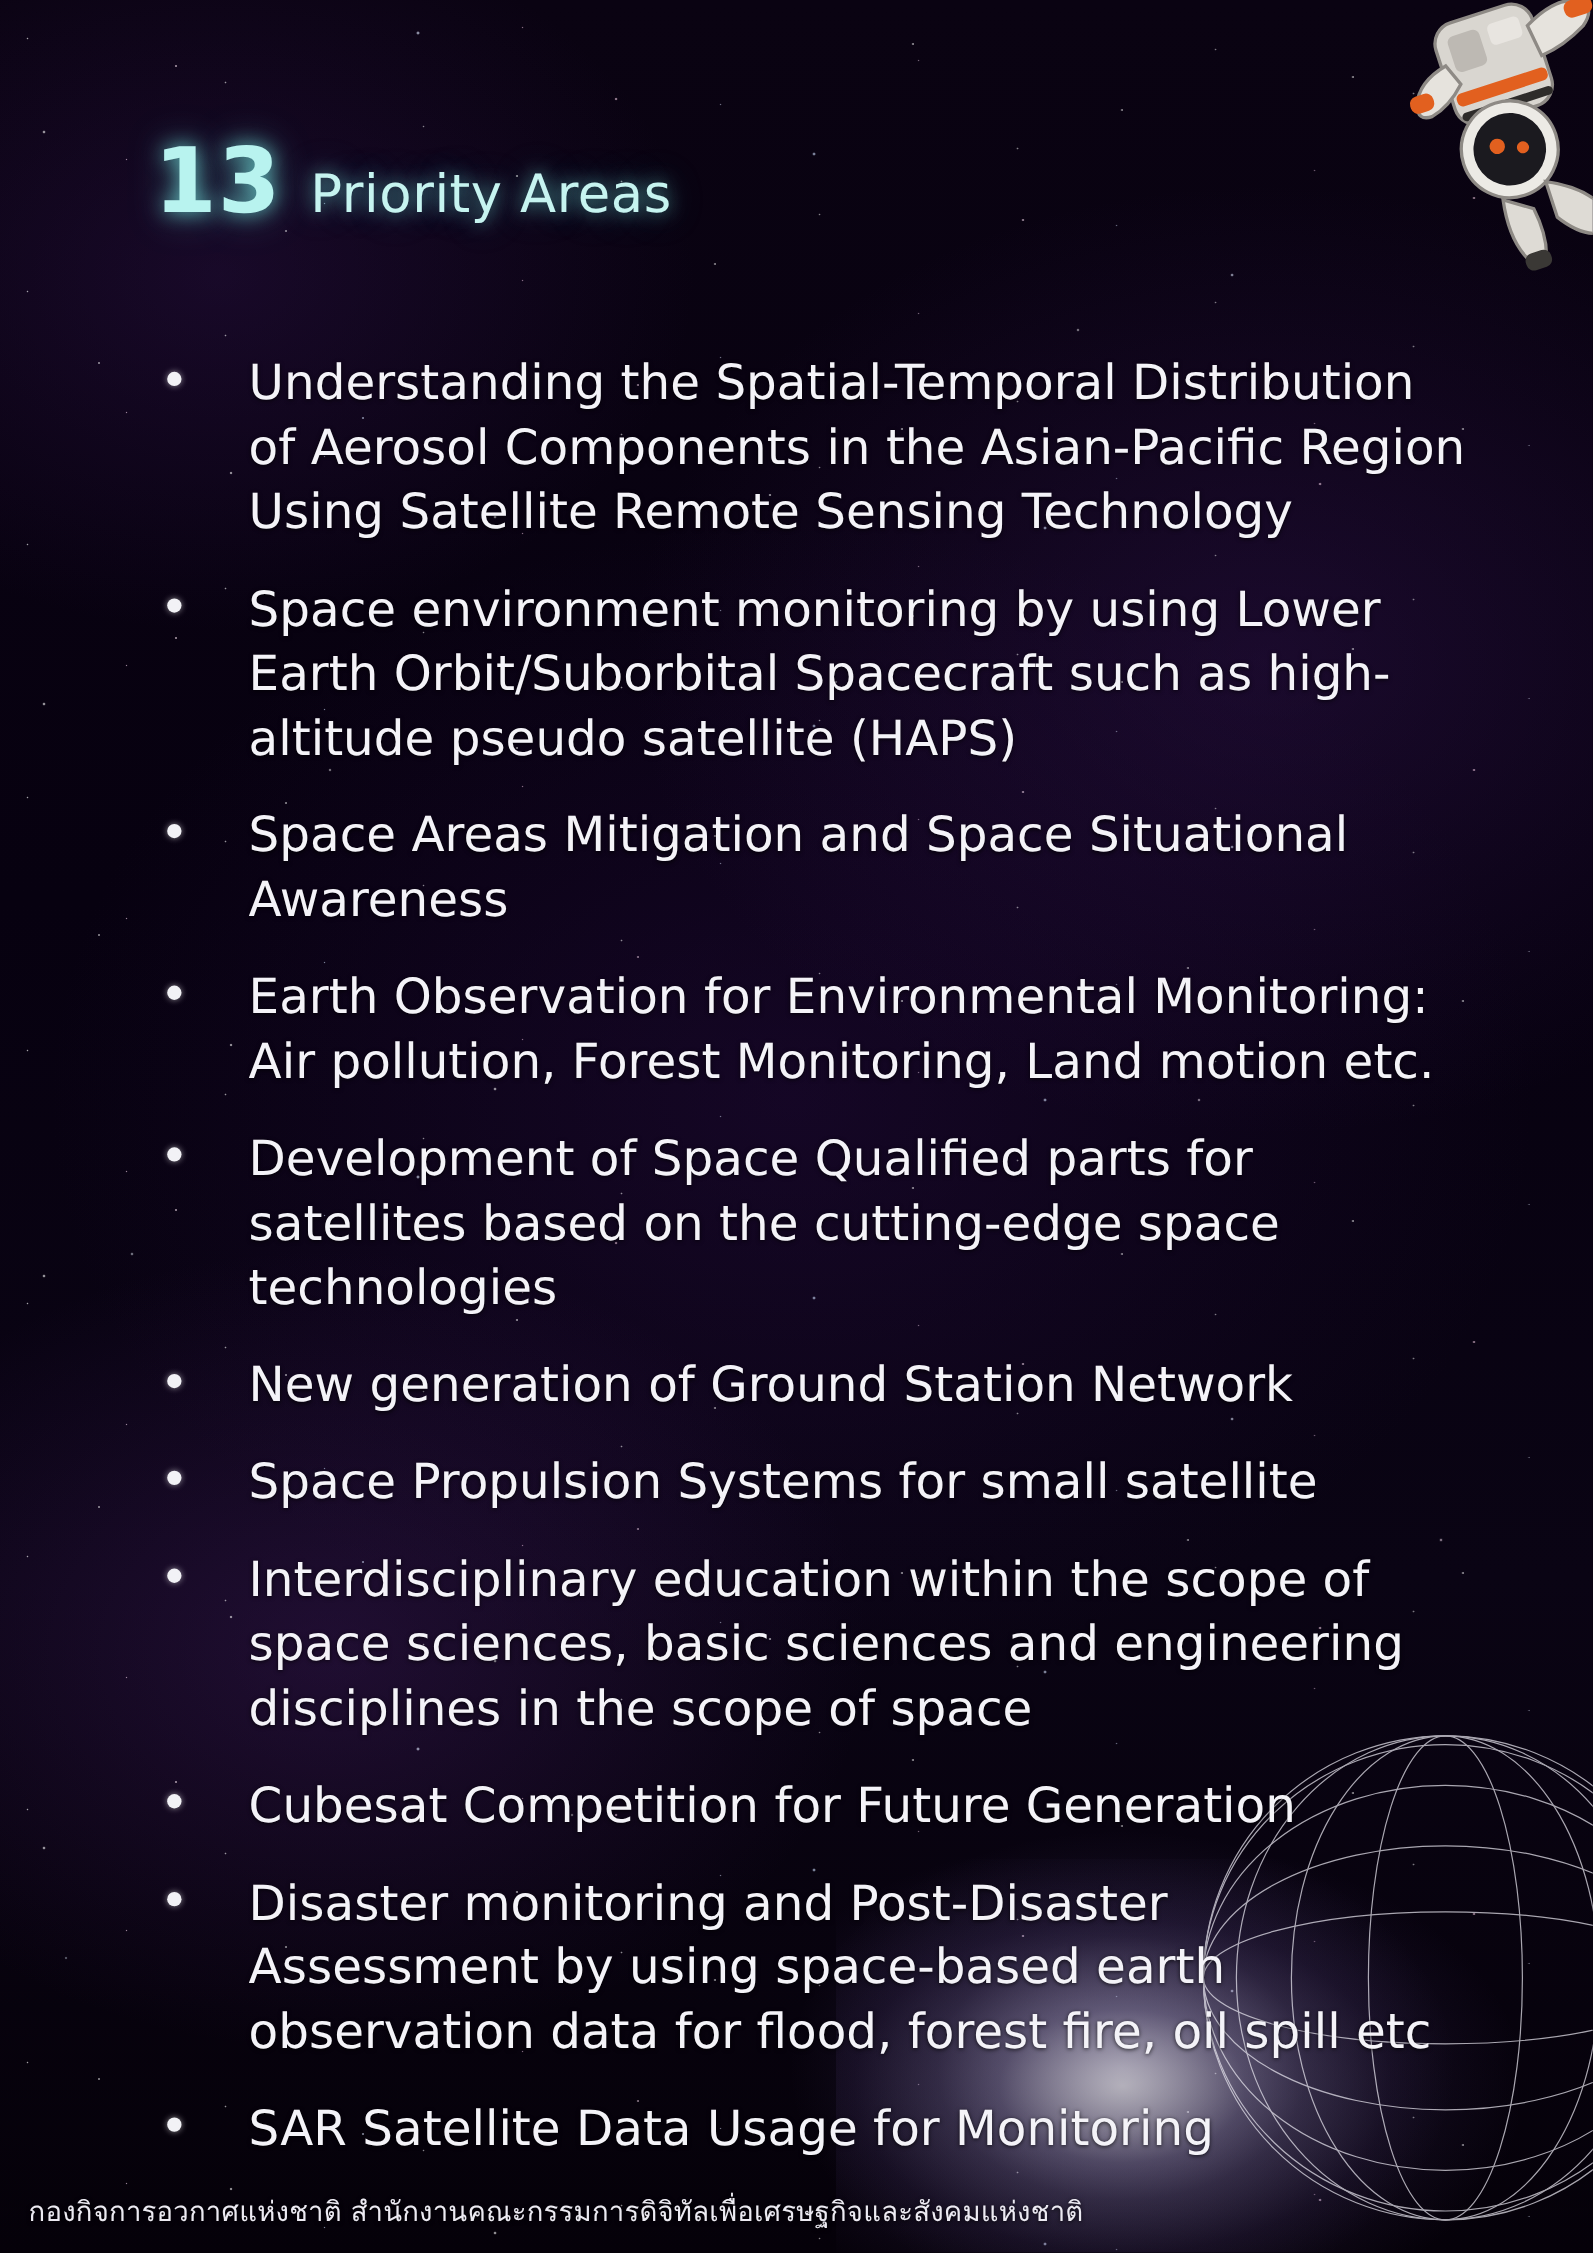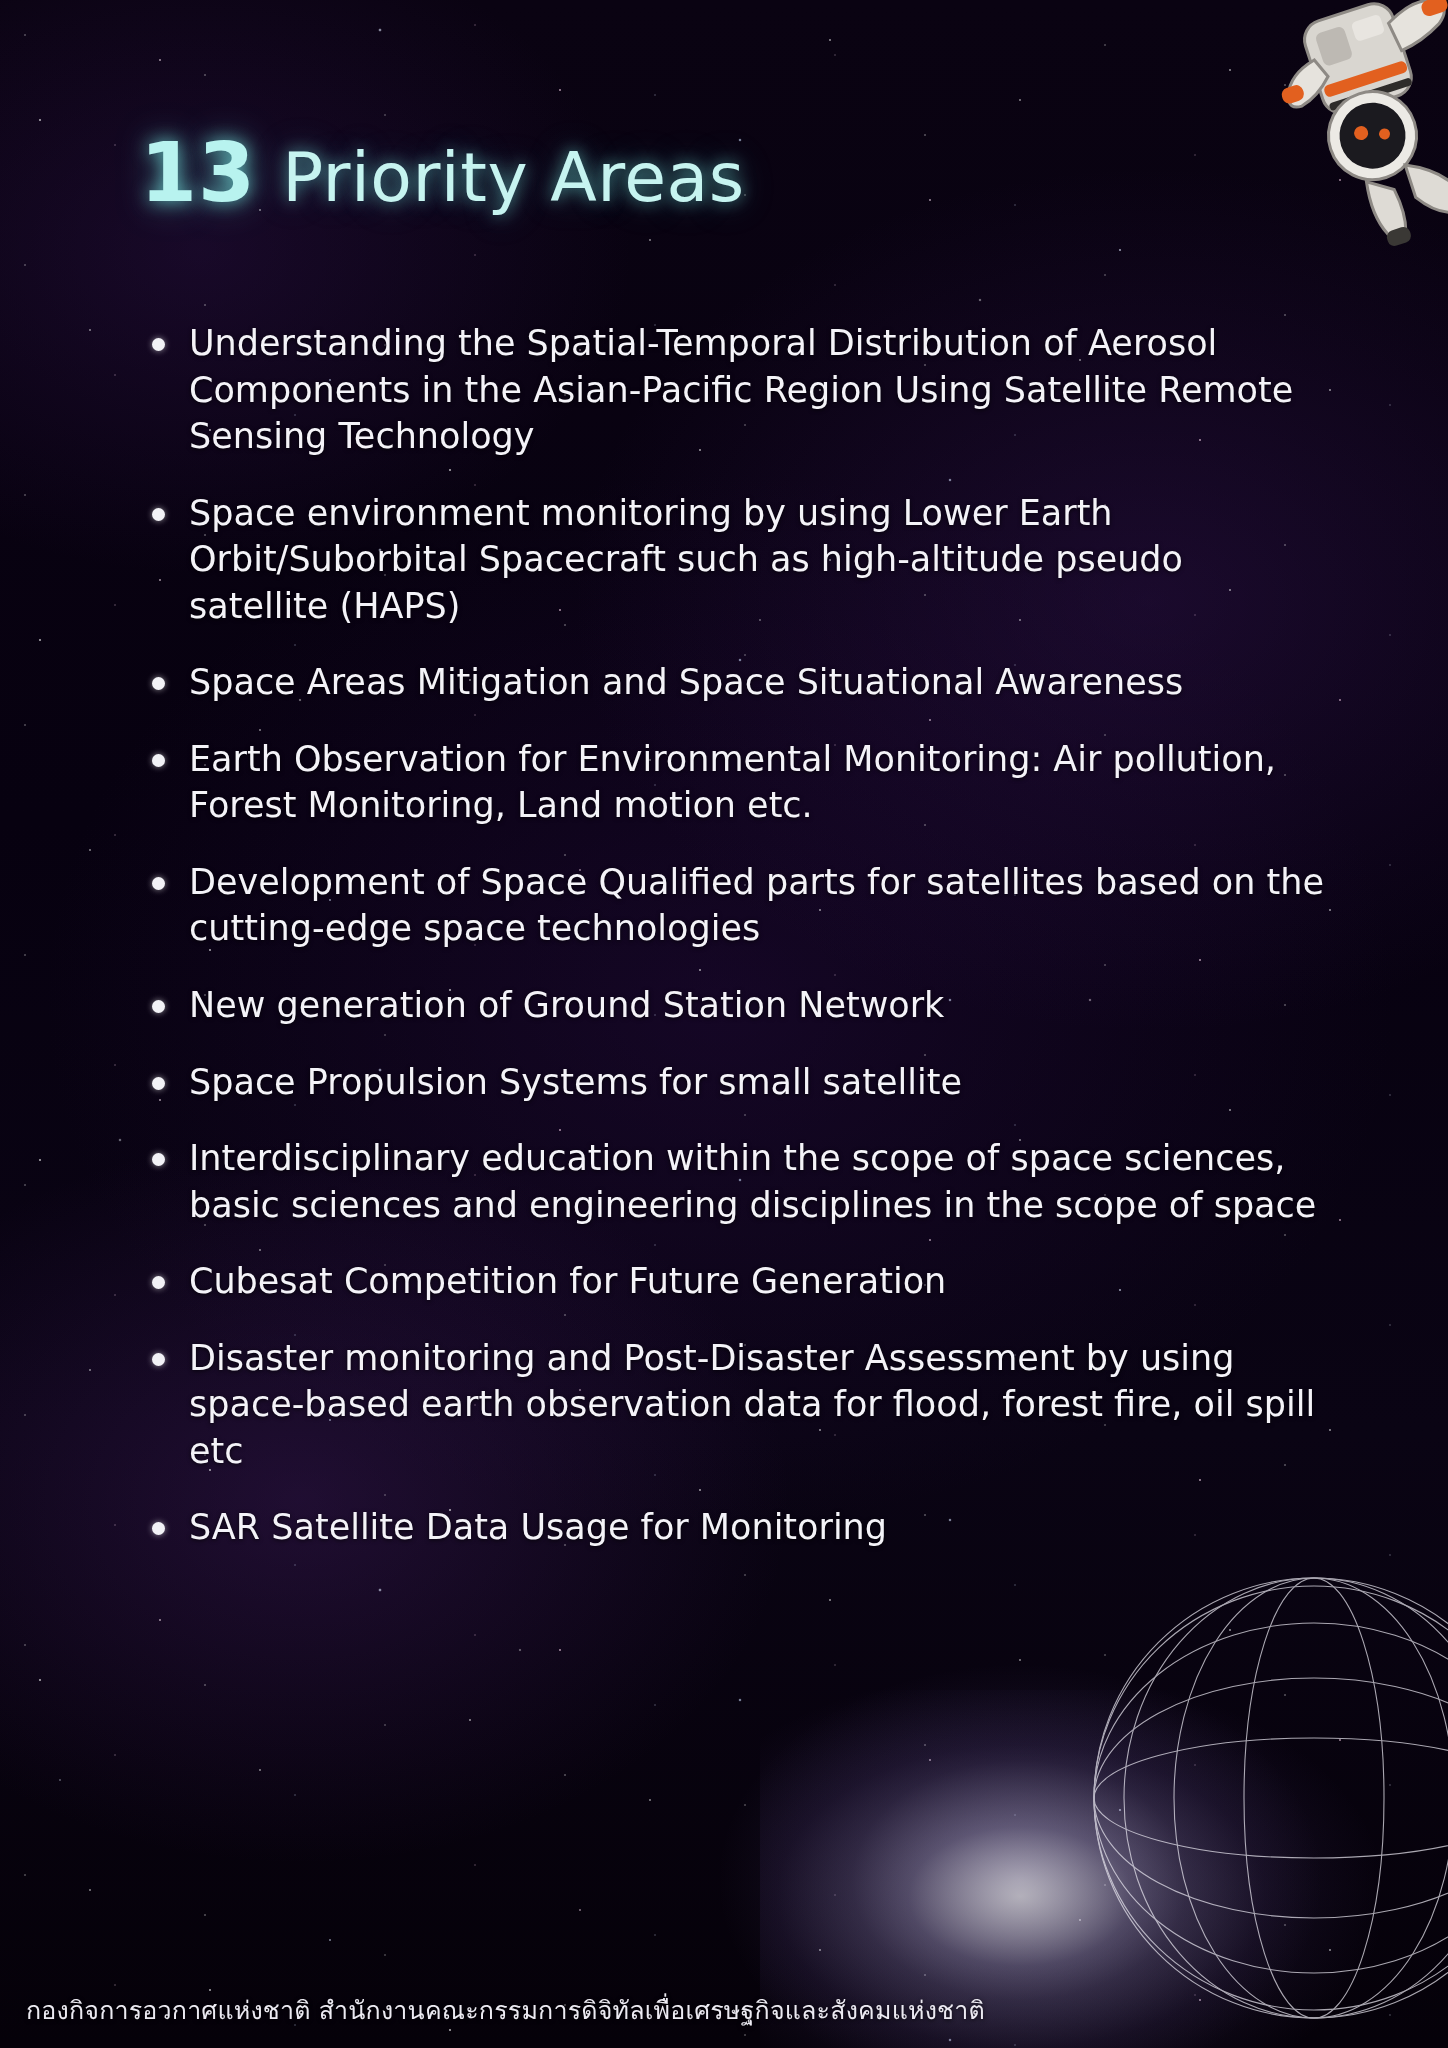--- a/index.html
+++ b/index.html
@@ -123,21 +123,21 @@
     gap: 26px;
   }
   .title-num {
     font-size: 82px;
     font-weight: 700;
     color: #b8f3ef;
     text-shadow: 0 0 18px rgba(120,240,230,0.75), 0 0 38px rgba(90,210,210,0.45);
     letter-spacing: 1px;
   }
   .title-text {
-    font-size: 68px;
+    font-size: 48px;
     font-weight: 400;
     color: #c6f4f0;
     text-shadow: 0 0 16px rgba(120,240,230,0.6), 0 0 34px rgba(80,200,200,0.35);
     letter-spacing: 0.5px;
     margin-top: 20px;
   }
 
   
   .bullets {
     position: absolute;
@@ -156,24 +156,25 @@
     width: 13px;
     height: 13px;
     border-radius: 50%;
     background: #f2f2f6;
     margin: 18px 24px 0 0;
     box-shadow: 0 0 6px rgba(255,255,255,0.55);
   }
   .bullet-text {
     flex: 1 1 auto;
     color: #f4f3f8;
-    font-size: 35px;
+    font-size: 44px;
     line-height: 1.33;
     font-weight: 400;
     text-shadow: 0 1px 4px rgba(0,0,0,0.75);
+    margin-left: 37px;
   }
 
   
   .astronaut {
     position: absolute;
     right: 8px;
     top: -10px;
     width: 250px;
     height: 270px;
     pointer-events: none;

